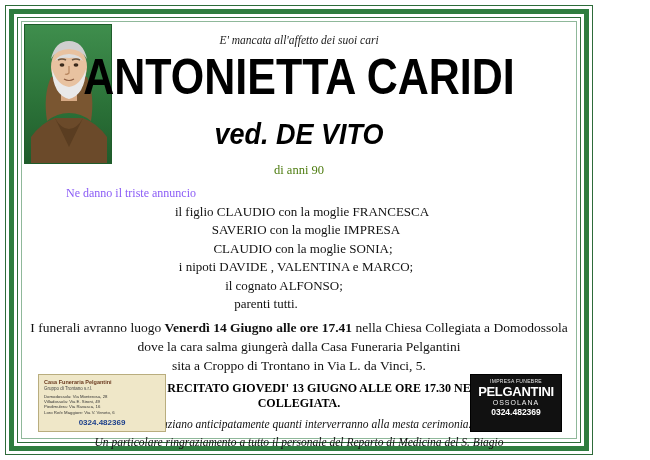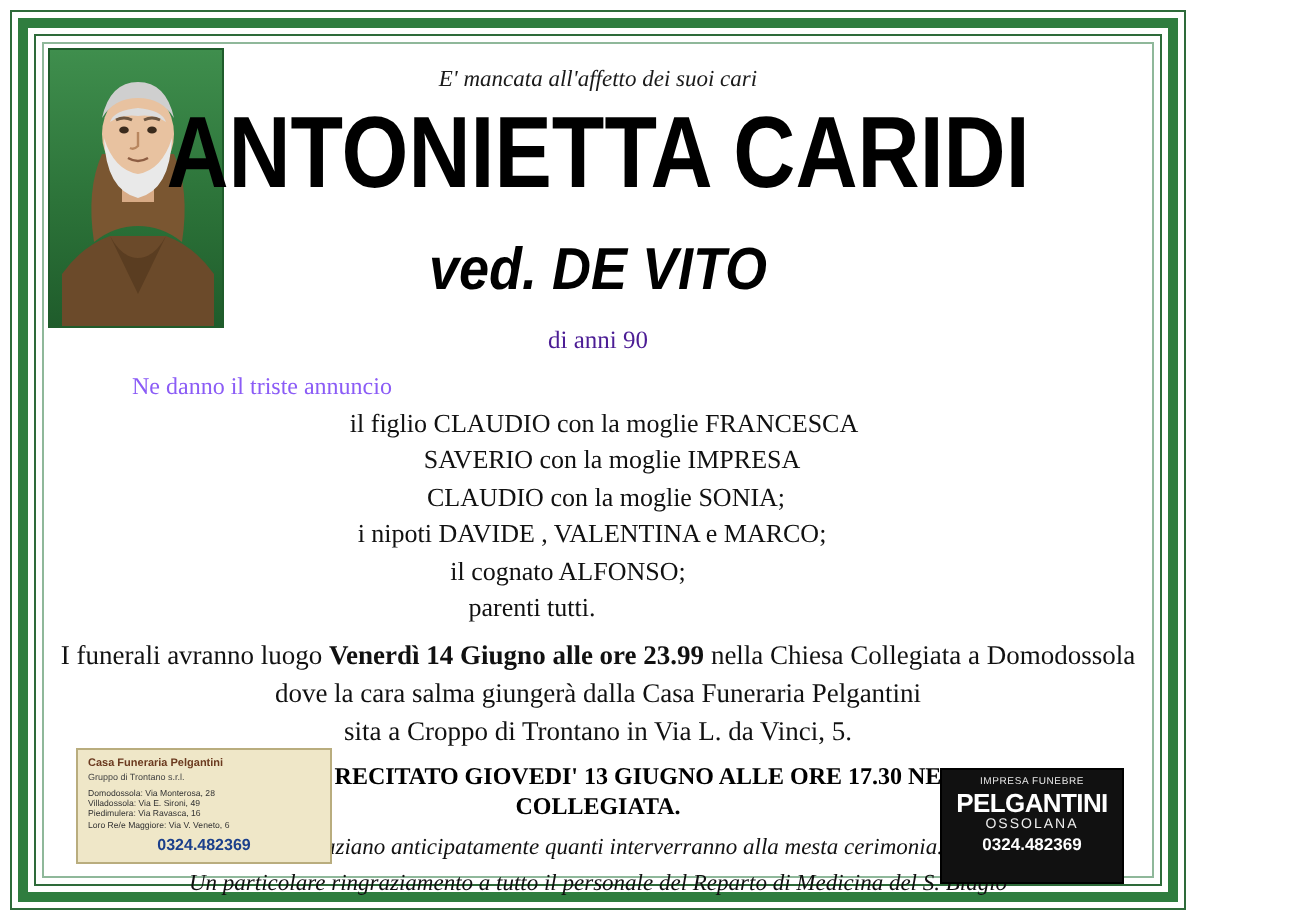--- a/index.html
+++ b/index.html
@@ -103,21 +103,21 @@
     font-style: italic;
     font-size: 27px;
     color: #000000;
     margin-top: 22px;
     transform: scaleY(1.1);
     transform-origin: center top;
   }
   .age {
     text-align: center;
     font-size: 12.5px;
-    color: #4c1d95;
+    color: #4d7c0f;
     margin-top: 14px;
   }
   .announce {
     font-size: 12px;
     color: #8b5cf6;
     margin-top: 8px;
     margin-left: 40px;
   }
   .relatives {
     text-align: center;
@@ -204,21 +204,21 @@
     text-align: center;
     font-size: 8px;
     font-weight: bold;
     color: #1b3f8b;
   }
 
   
   .card-right {
     position: absolute;
     right: 36px;
-    bottom: 18px;
+    bottom: 28px;
     width: 92px;
     height: 58px;
     background: #111111;
     border: 1px solid #000;
     box-sizing: border-box;
     color: #ffffff;
     font-family: "Liberation Sans", sans-serif;
     text-align: center;
     padding-top: 3px;
   }
@@ -294,21 +294,21 @@
     <div class="relatives">
       <span class="r r1">il figlio CLAUDIO con la moglie FRANCESCA</span>
       <span class="r r2">SAVERIO con la moglie IMPRESA</span>
       <span class="r r3">CLAUDIO con la moglie SONIA;</span>
       <span class="r r4">i nipoti DAVIDE , VALENTINA e MARCO;</span>
       <span class="r r5">il cognato ALFONSO;</span>
       <span class="r r6">parenti tutti.</span>
     </div>
 
     <div class="funeral">
-      <div><span>I funerali avranno luogo </span><b>Venerdì 14 Giugno alle ore 23.99</b><span> nella Chiesa Collegiata a Domodossola</span></div>
+      <div><span>I funerali avranno luogo </span><b>Venerdì 14 Giugno alle ore 17.41</b><span> nella Chiesa Collegiata a Domodossola</span></div>
       <div>dove la cara salma giungerà dalla Casa Funeraria Pelgantini</div>
       <div>sita a Croppo di Trontano in Via L. da Vinci, 5.</div>
     </div>
 
     <div class="rosario">IL ROSARIO SARA' RECITATO GIOVEDI' 13 GIUGNO ALLE ORE 17.30 NELLA CHIESA COLLEGIATA.</div>
     <div class="thanks">Si ringraziano anticipatamente quanti interverranno alla mesta cerimonia.</div>
     <div class="thanks2">Un particolare ringraziamento a tutto il personale del Reparto di Medicina del S. Biagio</div>
   </div>
 
   <div class="card-left">

